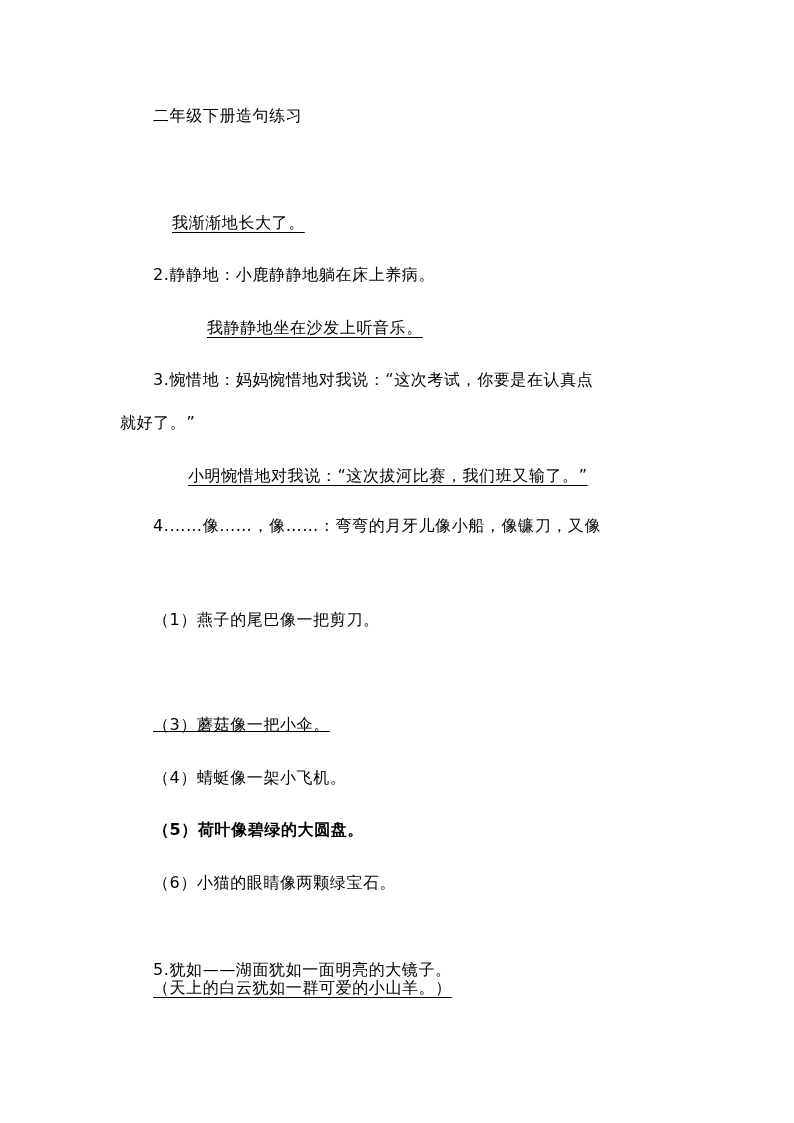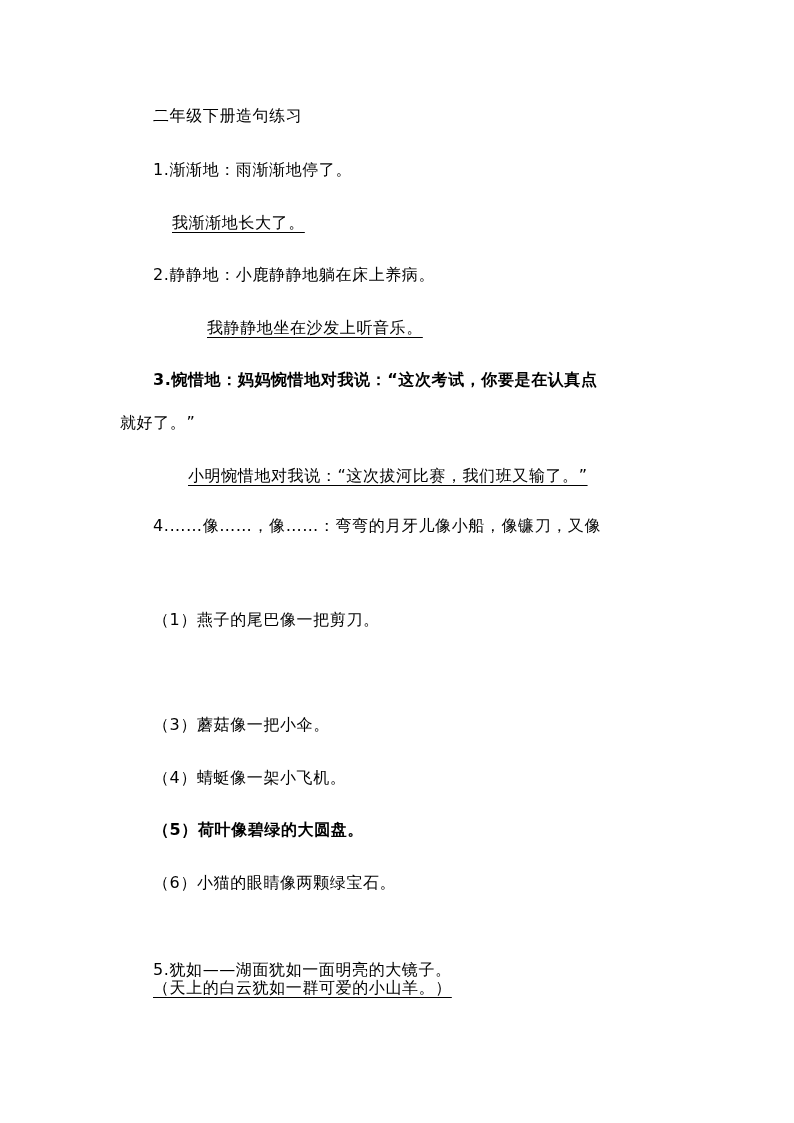--- a/index.html
+++ b/index.html
@@ -35,48 +35,45 @@
       text-decoration-thickness: 1px;
     }
   </style>
 </head>
 <body>
 
 <div class="page">
 
   <div class="line" style="left:153px; top:106px;">二年级下册造句练习</div>
 
-  <div class="line" style="left:153px; top:160px;">
-    <span>1.</span><span>渐渐地：雨渐渐地停了。</span>
-  </div>
   <div class="line u" style="left:162px; top:213px; width:158px; padding-left:10px; box-sizing:border-box;">
     <span>我渐渐地长大了。</span>
   </div>
 
   <div class="line" style="left:153px; top:265px;">
     <span>2.</span><span>静静地：小鹿静静地躺在床上养病。</span>
   </div>
   <div class="line u" style="left:207px; top:318px;">
     <span>我静静地坐在沙发上听音乐。</span>
   </div>
 
-  <div class="line" style="left:153px; top:370px;font-weight:bold;">
+  <div class="line" style="left:153px; top:370px;">
     <span>3.</span><span>惋惜地：妈妈惋惜地对我说：“这次考试，你要是在认真点</span>
   </div>
   <div class="line" style="left:120px; top:413px;">就好了。”</div>
   <div class="line u" style="left:188px; top:466px;text-align:center;">
     <span>小明惋惜地对我说：“这次拔河比赛，我们班又输了。”</span>
   </div>
 
   <div class="line" style="left:153px; top:516px;">
     <span>4.</span><span>……像……，像……：弯弯的月牙儿像小船，像镰刀，又像</span>
   </div>
 
   <div class="line" style="left:153px; top:610px;text-align:right;">（1）燕子的尾巴像一把剪刀。</div>
-  <div class="line" style="left:153px; top:715px;">（3）蘑菇像一把小伞。</div>
+  <div class="line" style="left:153px; top:715px;text-decoration:underline;">（3）蘑菇像一把小伞。</div>
   <div class="line" style="left:153px; top:768px;">（4）蜻蜓像一架小飞机。</div>
   <div class="line" style="left:153px; top:820px;font-weight:bold;">（5）荷叶像碧绿的大圆盘。</div>
   <div class="line" style="left:153px; top:873px;">（6）小猫的眼睛像两颗绿宝石。</div>
 
   <div class="line" style="left:153px; top:925px;margin-top:35px;">
     <span>5.</span><span>犹如——湖面犹如一面明亮的大镜子。</span>
   </div>
   <div class="line u" style="left:153px; top:978px;">
     <span>（天上的白云犹如一群可爱的小山羊。）</span>
   </div>

